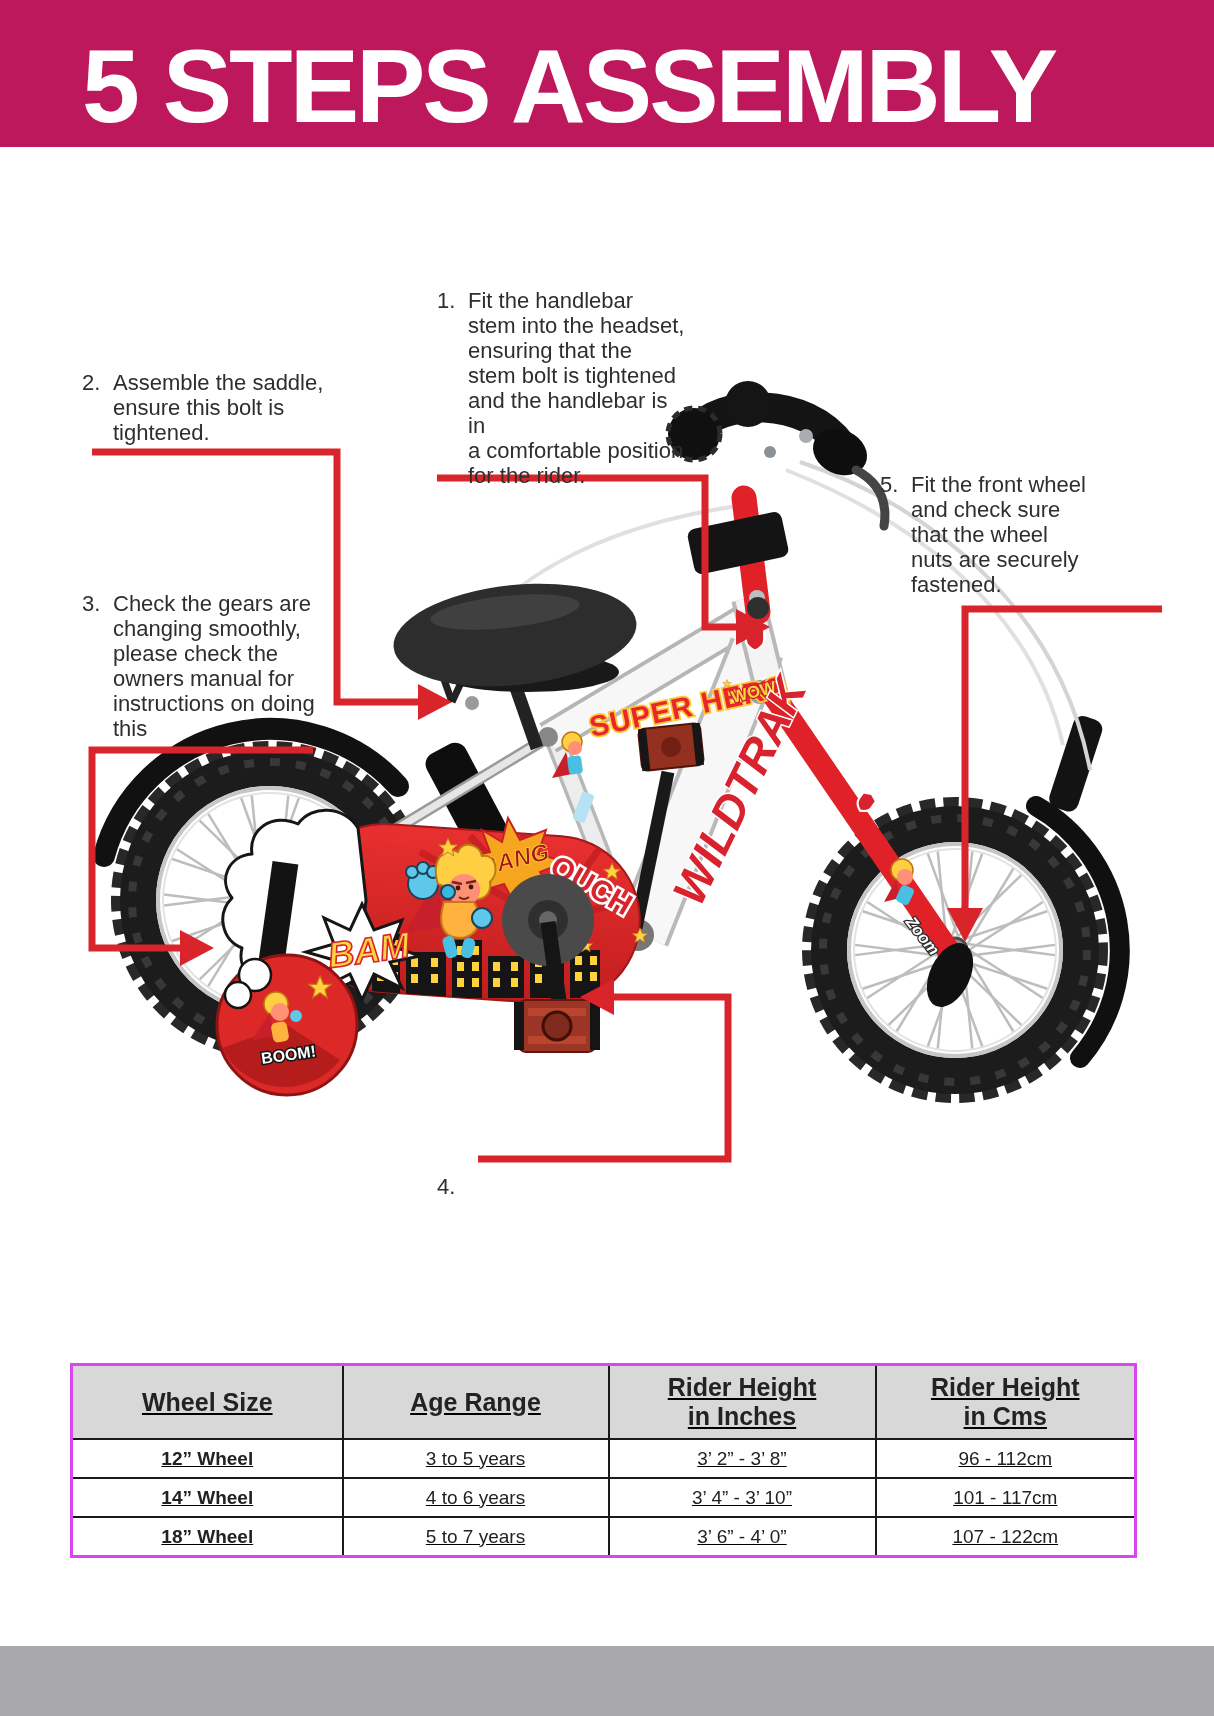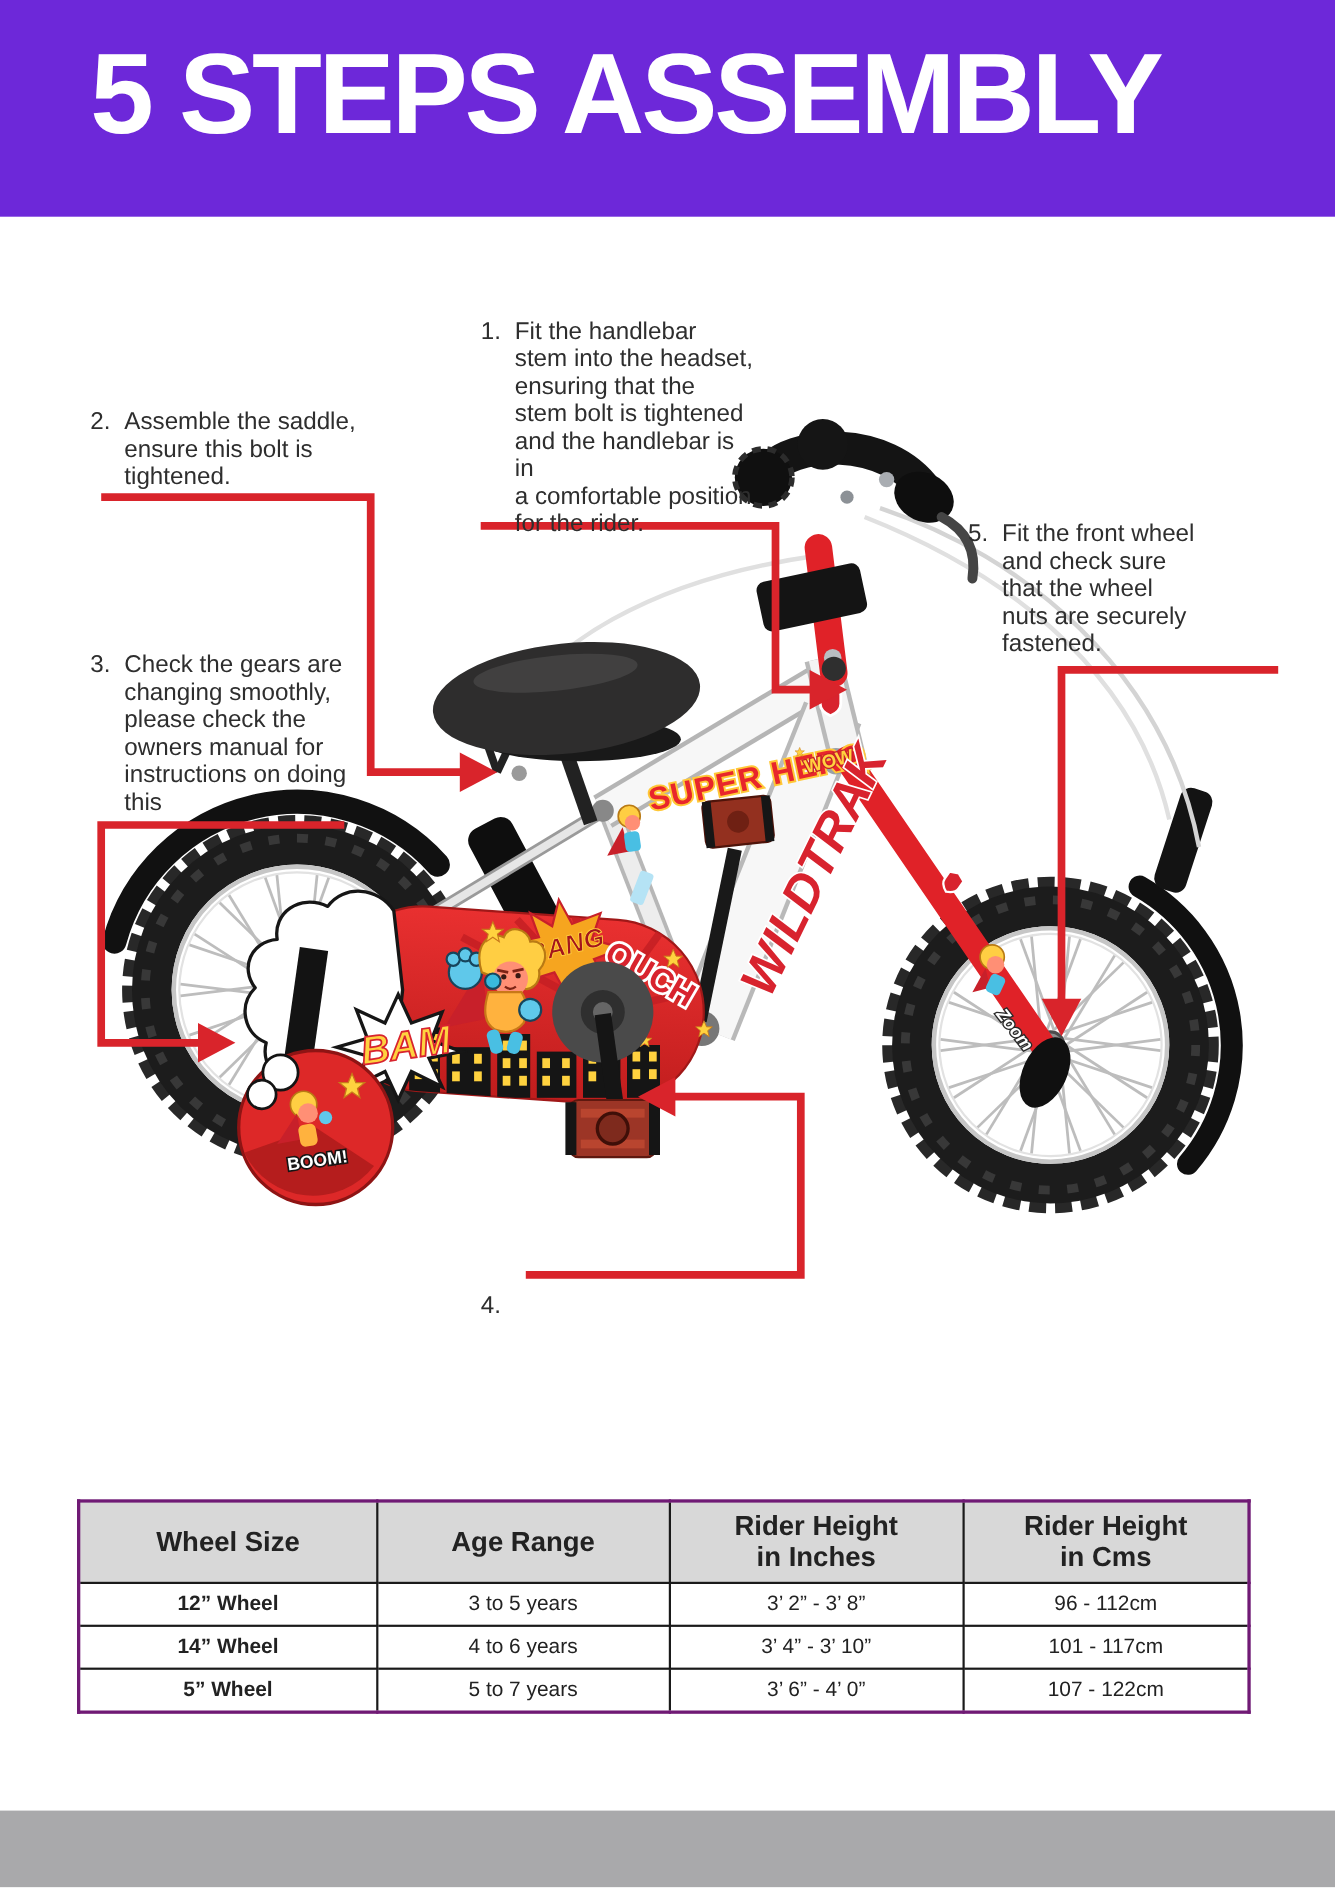--- a/index.html
+++ b/index.html
@@ -1,26 +1,26 @@
 <!DOCTYPE html>
 <html><head>
 <meta charset="utf-8">
 <style>
   html,body{margin:0;padding:0;background:#fff;}
   .page{position:relative;width:1214px;height:1716px;background:#fff;overflow:hidden;
         font-family:"Liberation Sans",sans-serif;}
-  .banner{position:absolute;left:0;top:0;width:1214px;height:197px;background:#6d28d9;}
+  .banner{position:absolute;left:0;top:0;width:1214px;height:147px;background:#be185d;}
   .banner h1{position:absolute;left:82px;top:-12px;margin:0;color:#fff;font-size:104px;
              font-weight:bold;letter-spacing:-3px;line-height:197px;white-space:nowrap;}
   .art{position:absolute;left:0;top:0;width:1214px;height:1716px;pointer-events:none;}
   .step{position:absolute;display:flex;font-size:22px;line-height:25px;color:#2e2e2e;}
   .step .n{width:31px;flex:none;}
   .step .t{white-space:pre-line;}
   .spec{position:absolute;left:70px;top:1363px;border-collapse:collapse;table-layout:fixed;
-        border:3px solid #701a75;}
+        border:3px solid #d946ef;text-decoration:underline;}
   .spec th,.spec td{border:2px solid #1a1a1a;text-align:center;vertical-align:middle;
         color:#222;padding:0;}
   .spec th{background:#d8d8d8;font-size:25px;font-weight:bold;height:72px;white-space:pre-line;line-height:29px;}
   .spec td{font-size:19px;height:37px;font-weight:normal;}
   .spec td.b{font-weight:bold;}
   .footer{position:absolute;left:0;top:1646px;width:1214px;height:70px;background:#a9a9ab;}
   svg text{font-family:"Liberation Sans",sans-serif;}
 </style>
 </head>
 <body>
@@ -421,21 +421,21 @@
         <td>3’ 2” - 3’ 8”</td>
         <td>96 - 112cm</td>
       </tr>
       <tr>
         <td class="b">14” Wheel</td>
         <td>4 to 6 years</td>
         <td>3’ 4” - 3’ 10”</td>
         <td>101 - 117cm</td>
       </tr>
       <tr>
-        <td class="b">5” Wheel</td>
+        <td class="b">18” Wheel</td>
         <td>5 to 7 years</td>
         <td>3’ 6” - 4’ 0”</td>
         <td>107 - 122cm</td>
       </tr>
     </tbody>
   </table>
 
   <div class="footer"></div>
 </div>
 

